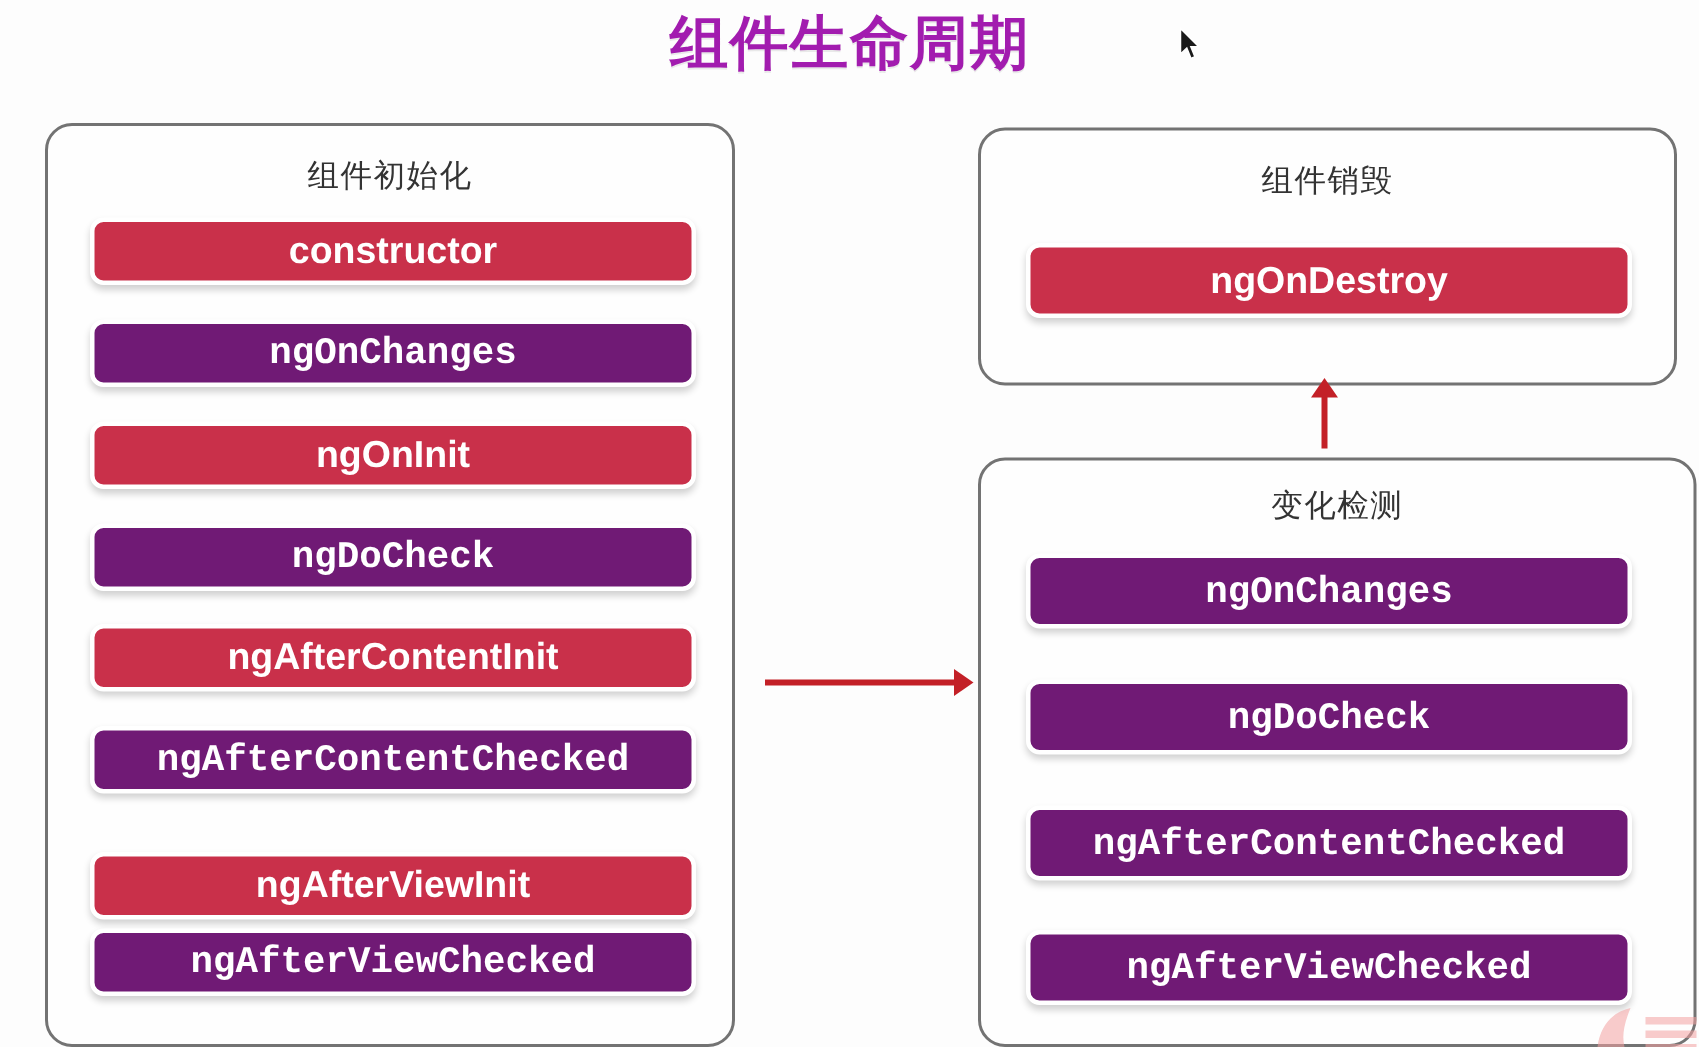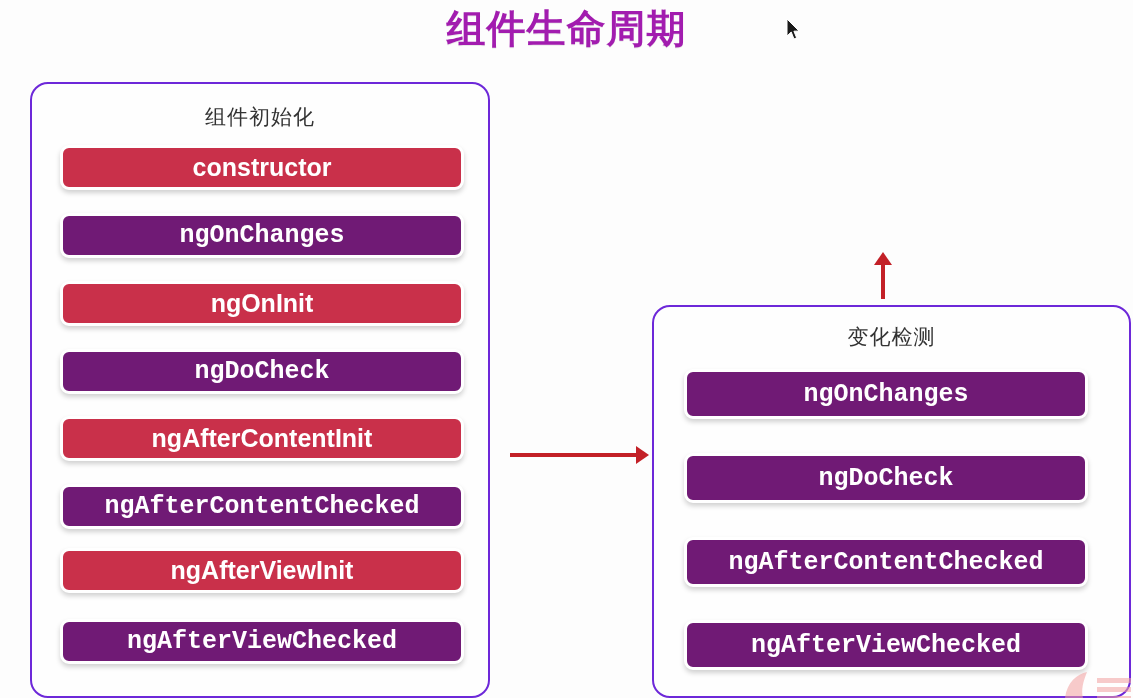--- a/index.html
+++ b/index.html
@@ -30,21 +30,21 @@
     color: #a21caf;
     letter-spacing: 1px;
     text-shadow: 0 1px 0 rgba(0,0,0,0.08);
     white-space: nowrap;
   }
 
   
   .panel {
     position: absolute;
     background: #fefefe;
-    border: 2px solid #6d28d9;
+    border: 2px solid #737373;
     border-radius: 18px;
     box-sizing: border-box;
   }
   .panel-title {
     position: absolute;
     left: 0;
     width: 100%;
     text-align: center;
     font-size: 21px;
     color: #333333;
@@ -169,24 +169,28 @@
   <div id="page-title">组件生命周期</div>
 
   <div class="panel col-left" id="panel-init">
     <div class="panel-title">组件初始化</div>
     <div class="pill red" style="top:61px">constructor</div>
     <div class="pill green" style="top:129px">ngOnChanges</div>
     <div class="pill red" style="top:197px">ngOnInit</div>
     <div class="pill green" style="top:265px">ngDoCheck</div>
     <div class="pill red" style="top:332px">ngAfterContentInit</div>
     <div class="pill green" style="top:400px">ngAfterContentChecked</div>
-    <div class="pill red" style="top:464px">ngAfterViewInit</div>
+    <div class="pill red" style="top:484px">ngAfterViewInit</div>
     <div class="pill green" style="top:535px">ngAfterViewChecked</div>
   </div>
 
+  <div class="panel col-right" id="panel-destroy">
+    <div class="panel-title">组件销毁</div>
+    <div class="pill red" style="top:75px">ngOnDestroy</div>
+  </div>
 
   <div class="panel col-right" id="panel-change">
     <div class="panel-title">变化检测</div>
     <div class="pill green" style="top:62px">ngOnChanges</div>
     <div class="pill green" style="top:146px">ngDoCheck</div>
     <div class="pill green" style="top:230px">ngAfterContentChecked</div>
     <div class="pill green" style="top:313px">ngAfterViewChecked</div>
   </div>
 
   <div class="arrow-h" id="arrow-init-to-change"></div>

